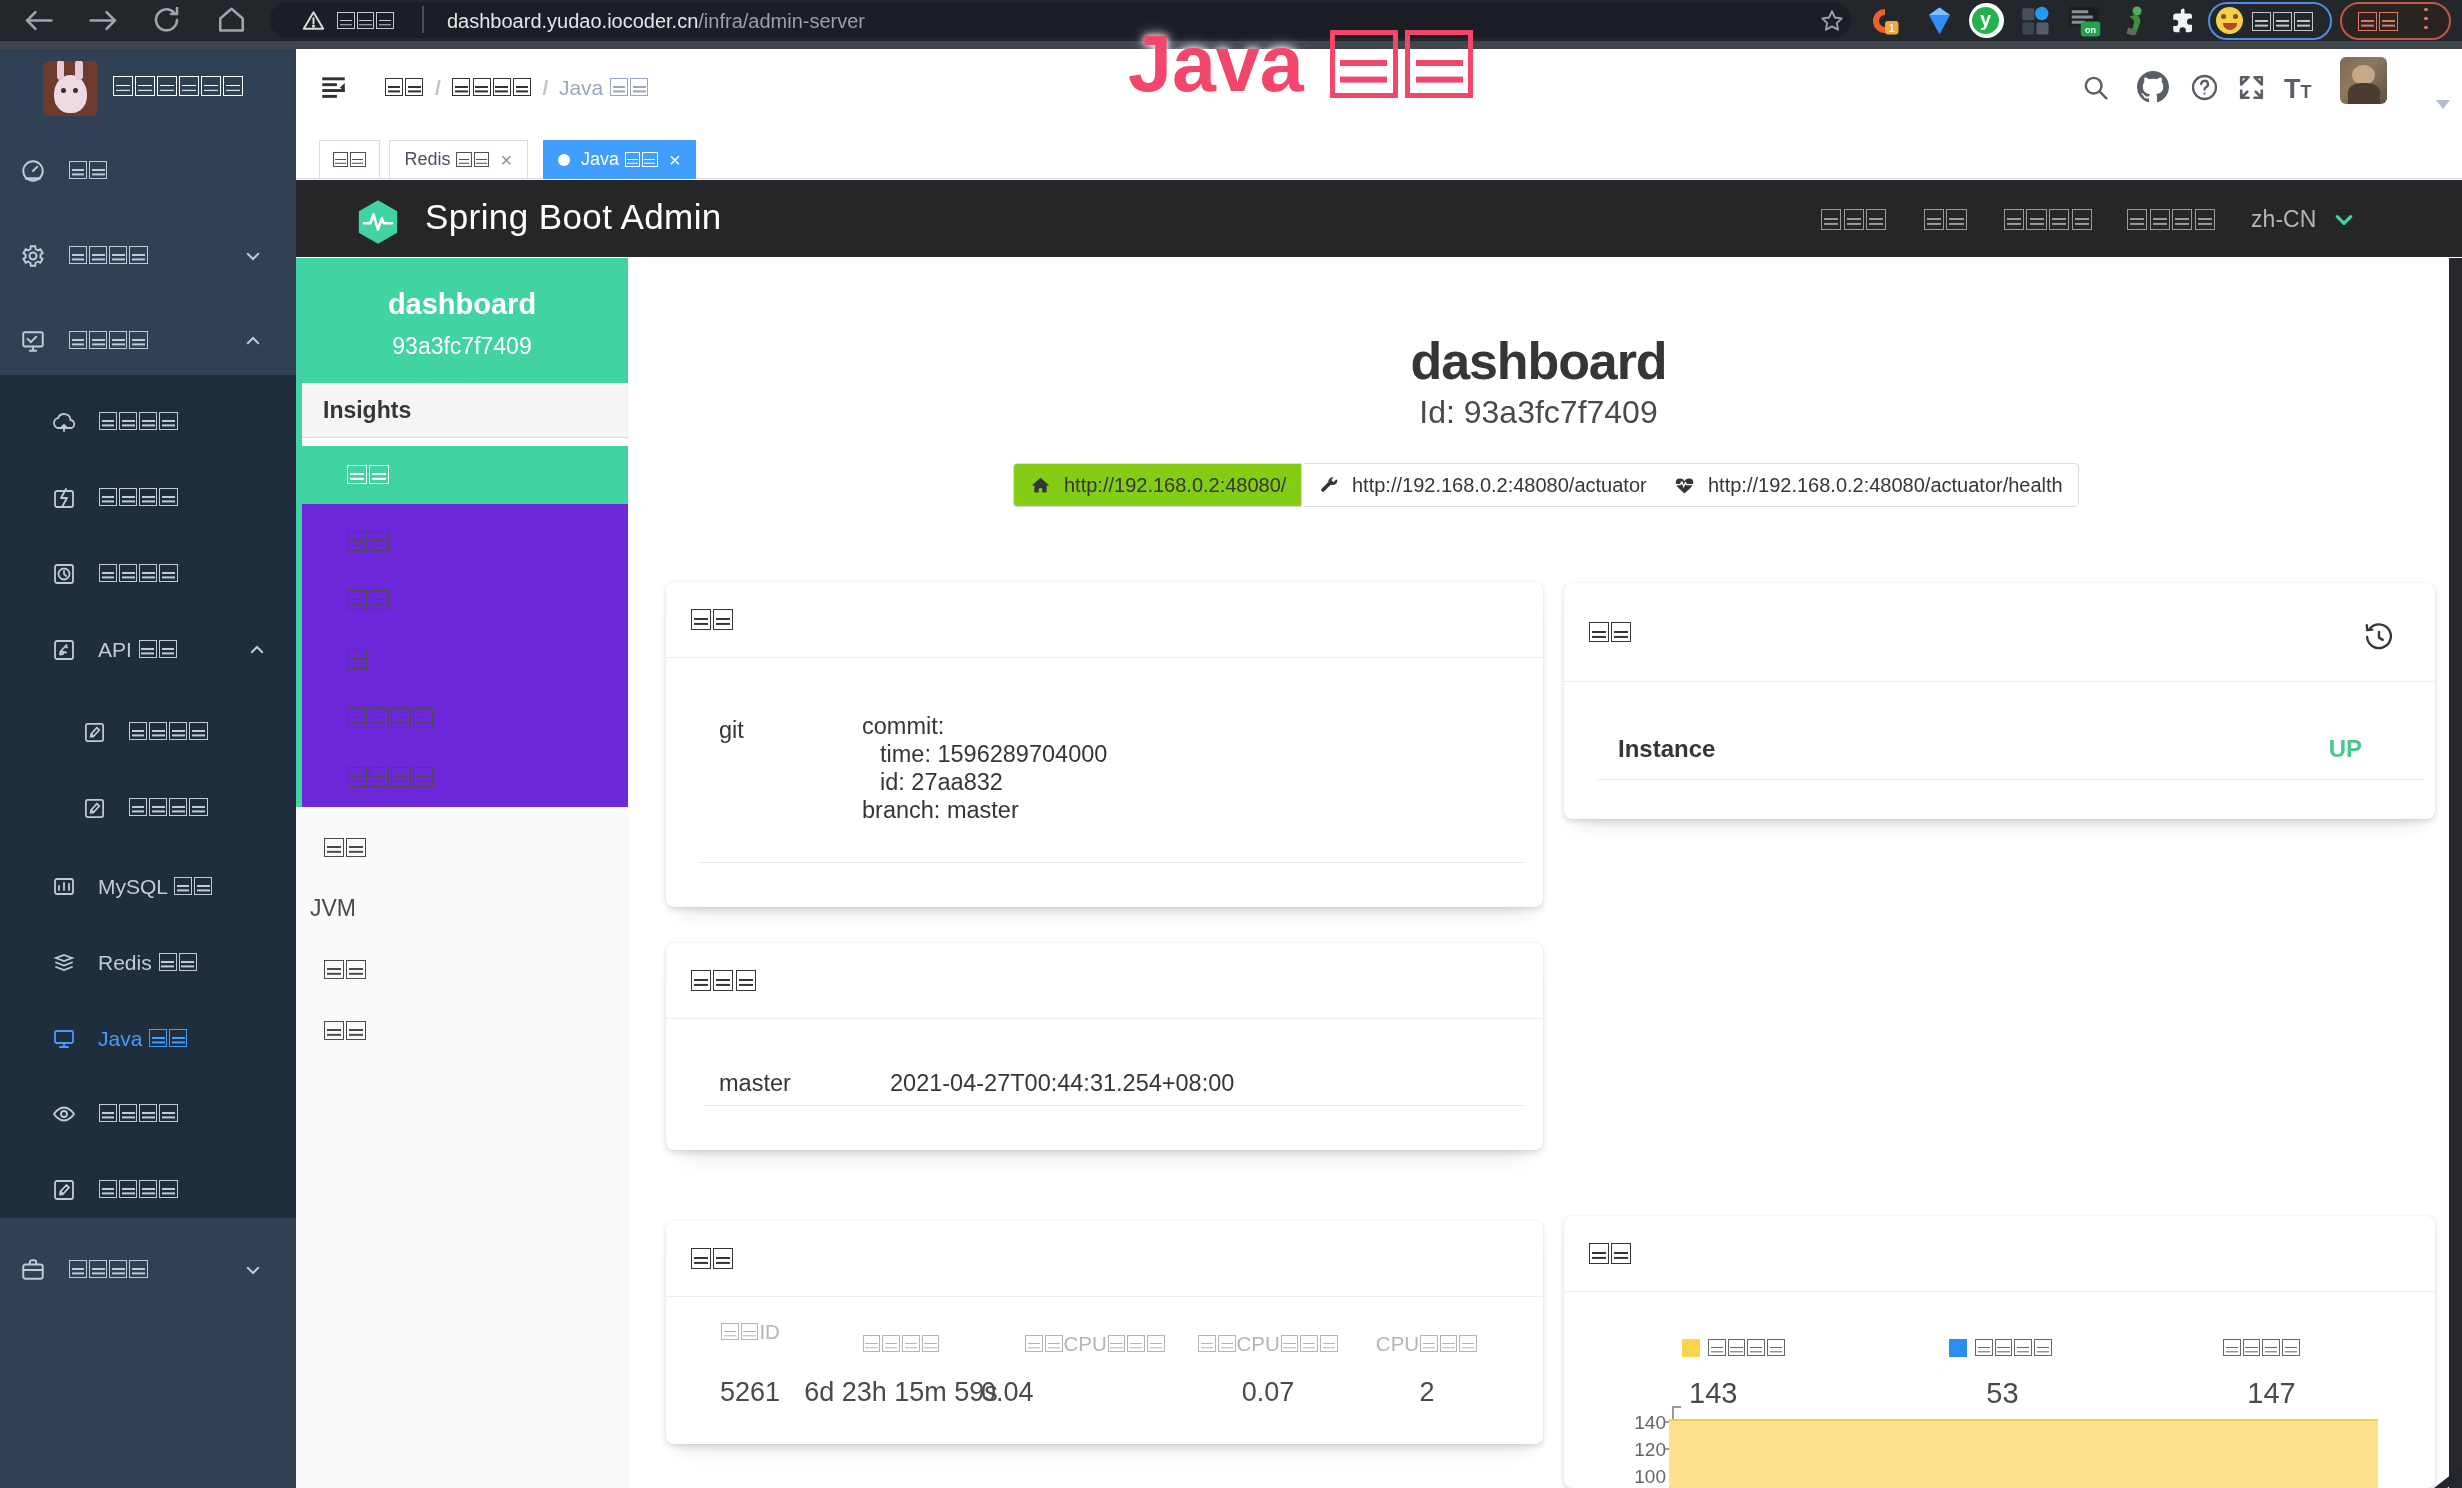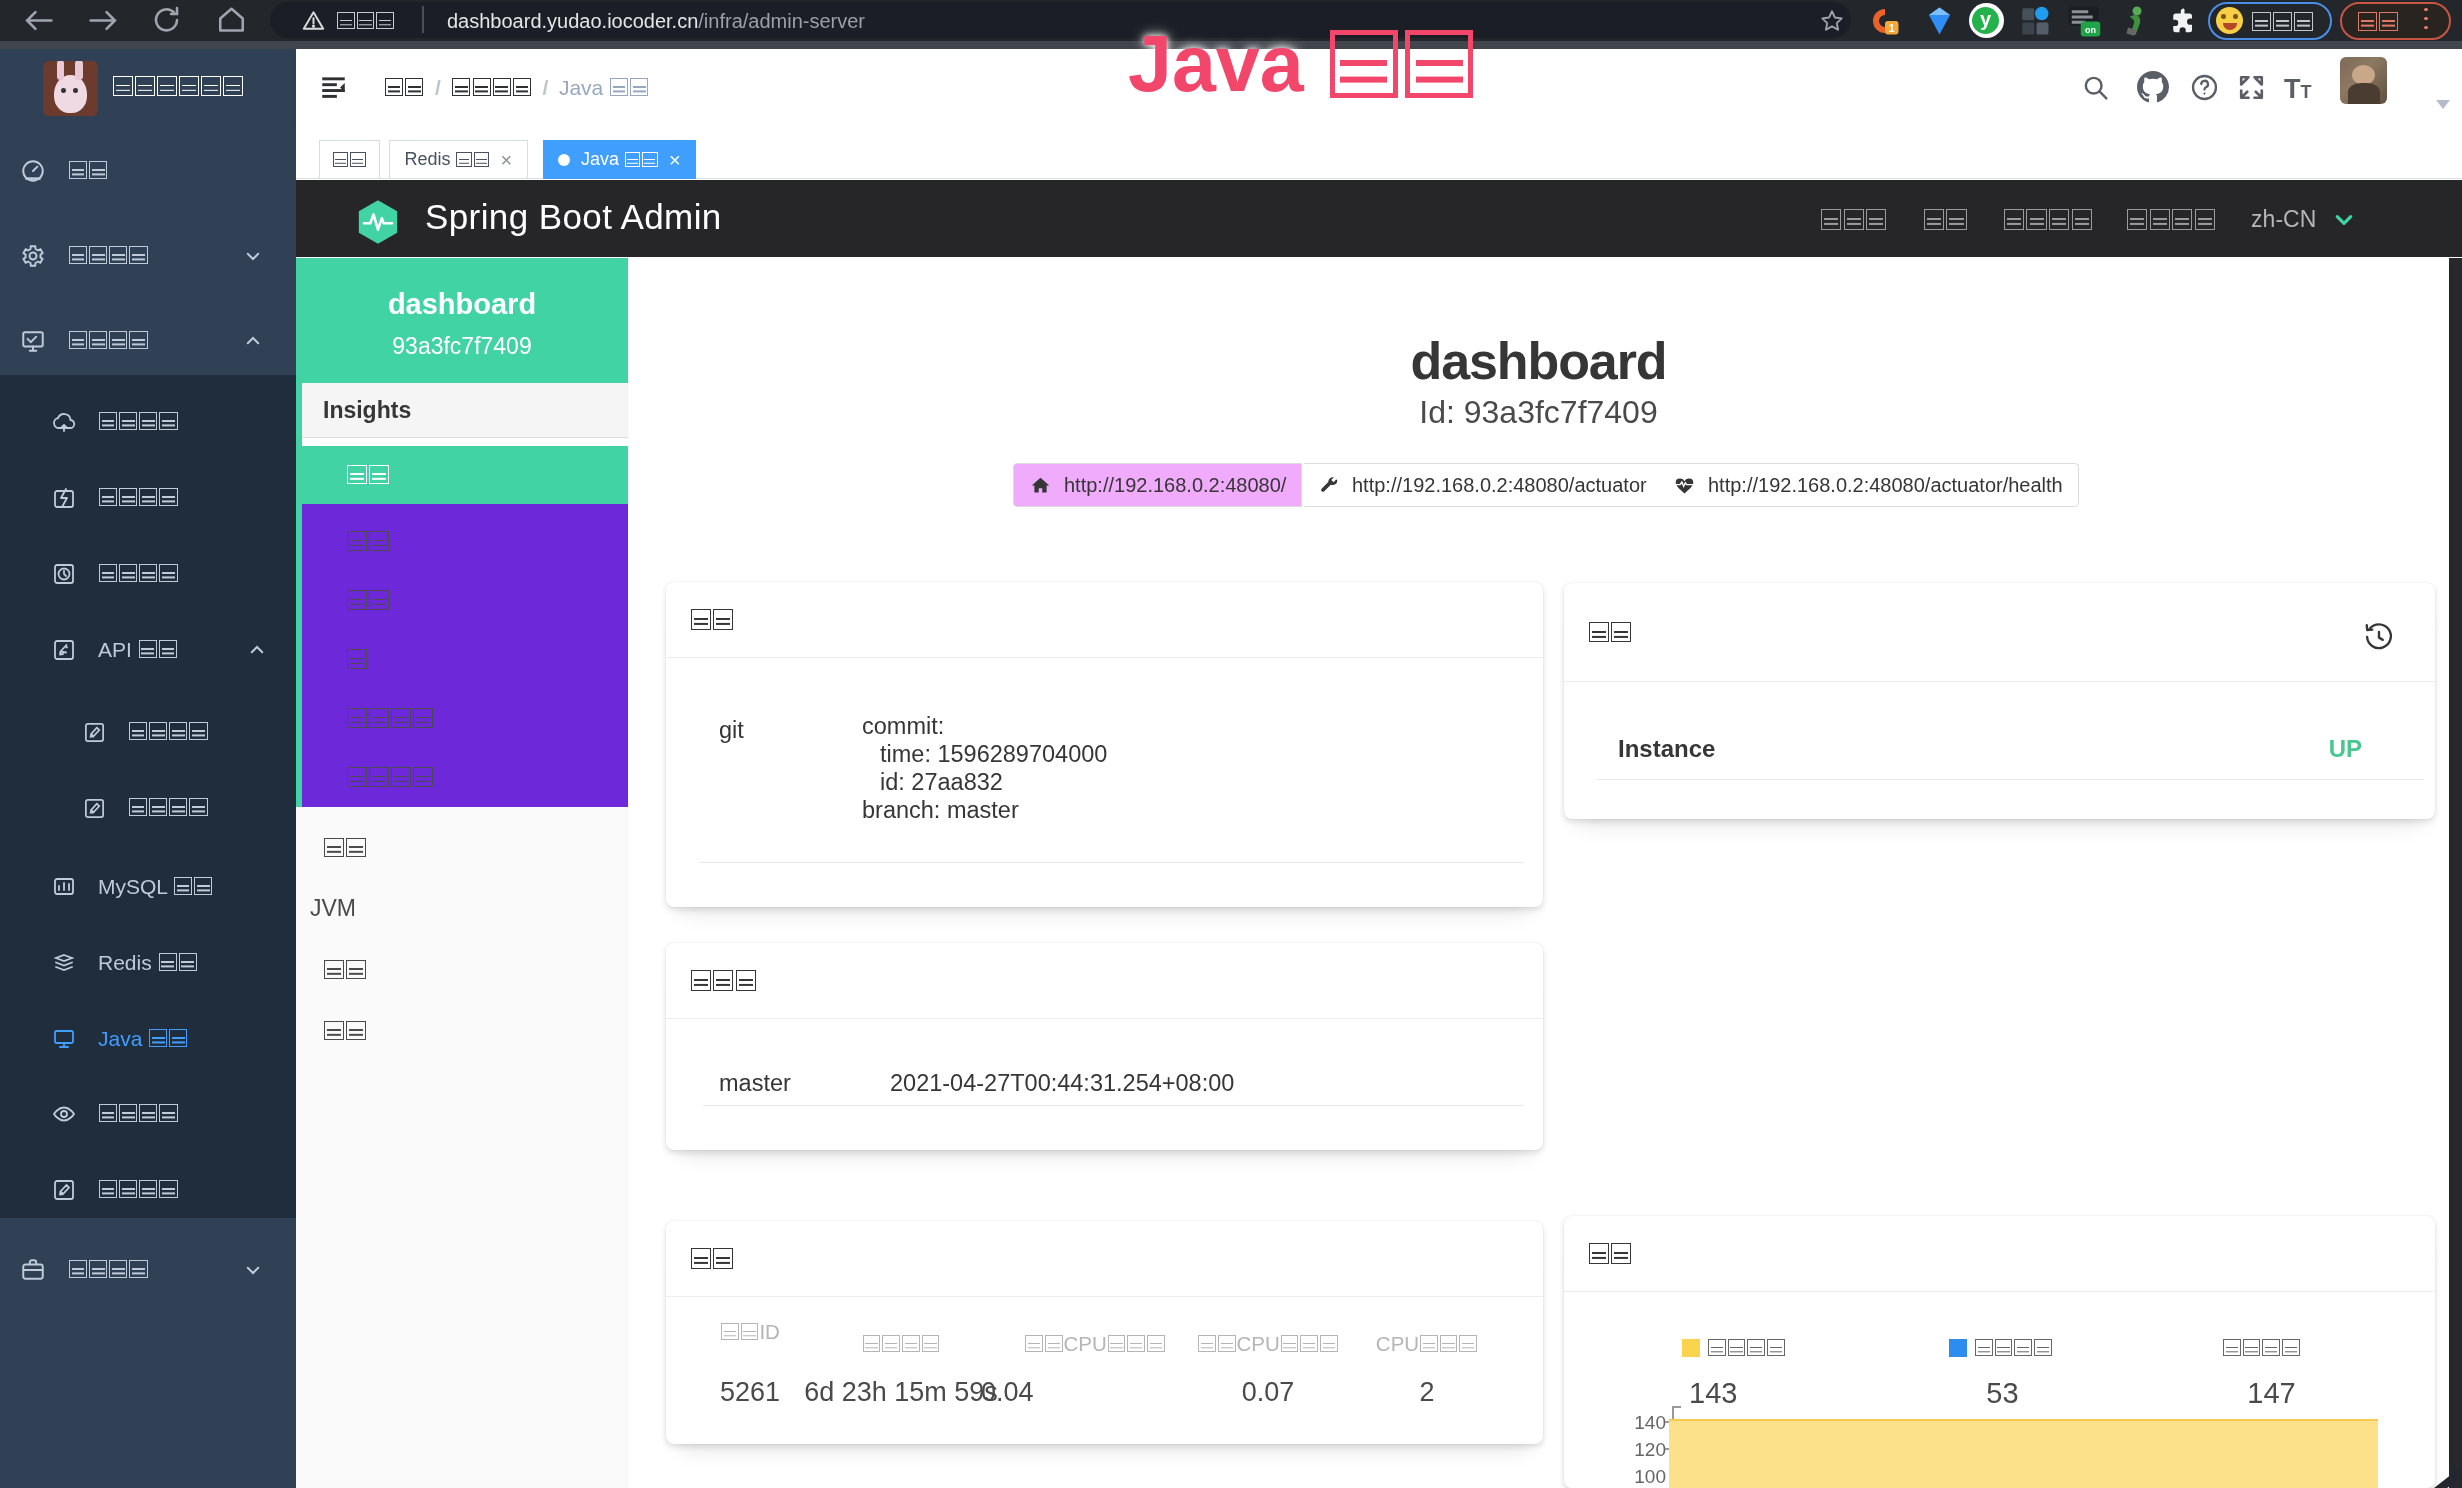--- a/index.html
+++ b/index.html
@@ -387,21 +387,21 @@
         <span class="c"></span>
       </div>
   </div>
 </div>
 
 <div id="sba-content">
   <div class="abs" style="left:629px;top:258px;width:1819px;height:1231px;background:#fff"></div>
   <div class="abs" style="left:629px;top:331px;width:1819px;text-align:center;font-size:52px;font-weight:600;letter-spacing:-1.1px;color:#363636">dashboard</div>
   <div class="abs" style="left:629px;top:394px;width:1819px;text-align:center;font-size:32px;color:#4a4a4a">Id: 93a3fc7f7409</div>
 
-  <div class="abs flex" style="left:1013px;top:463px;height:44px;border:1.5px solid #dbdbdb;border-radius:4.6px 0 0 4.6px;background:#f0abfc;padding:0 15px;font-size:20px;color:#363636">
+  <div class="abs flex" style="left:1013px;top:463px;height:44px;border:1.5px solid #dbdbdb;border-radius:4.6px 0 0 4.6px;background:#84cc16;padding:0 15px;font-size:20px;color:#363636">
     <svg width="23" height="21" viewBox="0 0 24 24" fill="#363636" style="margin-right:12px">
         <path d="M12 3L2 12h3v8h5v-5h4v5h5v-8h3z"></path>
       </svg>http://192.168.0.2:48080/
   </div>
   <div class="abs flex" style="left:1304px;top:463px;height:44px;border:1.5px solid #dbdbdb;border-left:none;background:#fff;padding:0 15px;font-size:20px;color:#363636">
     <svg width="21" height="21" viewBox="0 0 24 24" fill="#363636" style="margin-right:12px">
         <path d="M21 6a5.4 5.4 0 0 1-7.5 5L6 18.5A2 2 0 0 1 3 15.7L10.6 8A5.4 5.4 0 0 1 17 2.6L14 5.6 16.6 8.2 19.6 5.2A5.4 5.4 0 0 1 21 6z"></path>
       </svg>http://192.168.0.2:48080/actuator
   </div>
   <div class="abs flex" style="left:1658px;top:463px;height:44px;border:1.5px solid #dbdbdb;border-left:none;border-radius:0 4.6px 4.6px 0;background:#fff;padding:0 15px;font-size:20px;color:#363636">

